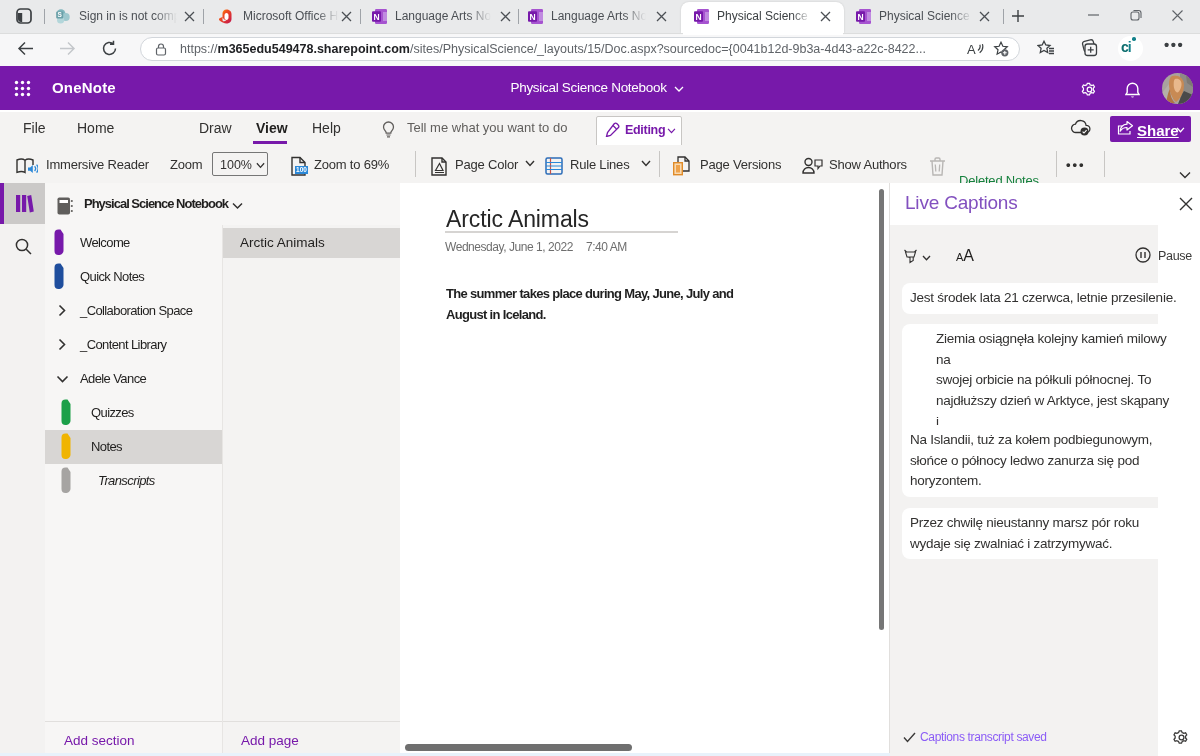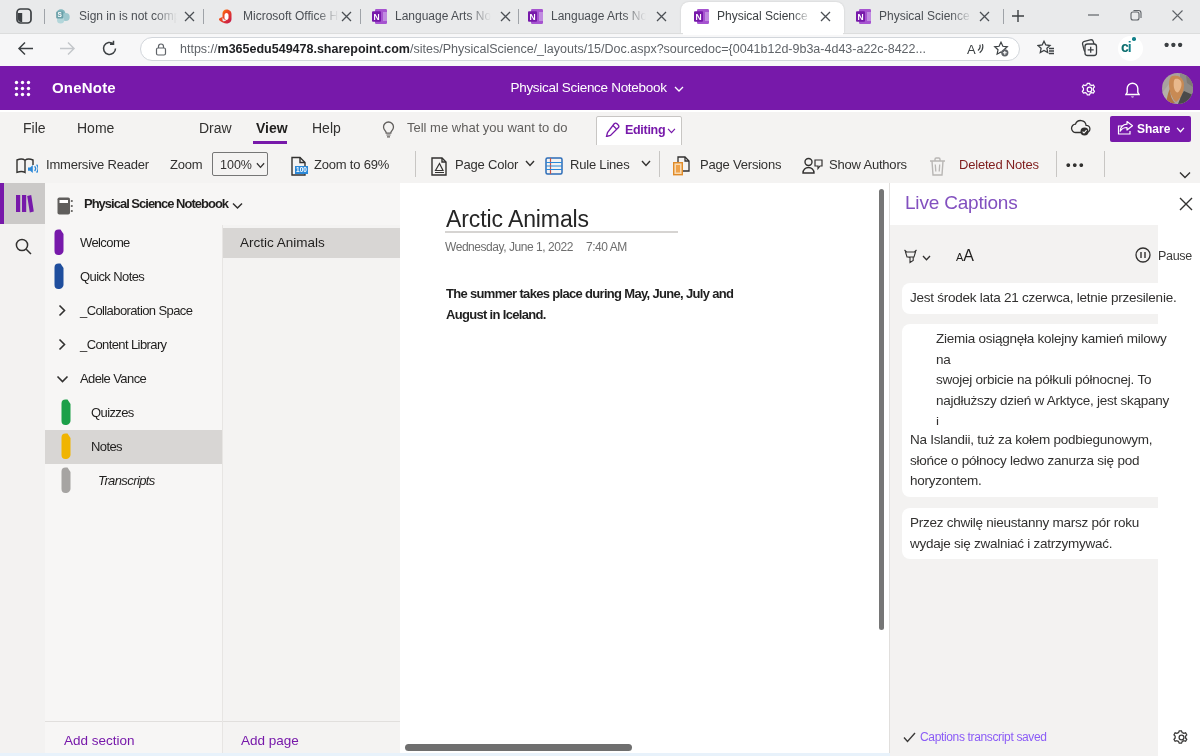--- a/index.html
+++ b/index.html
@@ -298,35 +298,35 @@
   <svg class="abs" style="left:1070px;top:119px;" width="22" height="17" viewBox="0 0 22 17">
     <path d="M6 13.5 a4.2 4.2 0 0 1 -0.5-8.4 a5.5 5.5 0 0 1 10.6 1.2 a3.6 3.6 0 0 1 0.4 7.2 Z" fill="none" stroke="#323130" stroke-width="1.3"></path>
     <circle cx="14.5" cy="12.5" r="4" fill="#323130"></circle>
     <path d="M12.6 12.6 l1.4 1.4 l2.6-2.8" fill="none" stroke="#fff" stroke-width="1.1"></path>
   </svg>
   <div id="sharebtn">
     <svg class="abs" style="left:7px;top:4px;" width="17" height="16" viewBox="0 0 17 16">
       <path d="M10 1.5 L15.5 5.8 L10 10 V7.5 C6.5 7.5 4.5 9 3.2 11.2 C3.4 7.5 6 4.6 10 4.2 Z" fill="none" stroke="#fff" stroke-width="1.2" stroke-linejoin="round"></path>
       <path d="M13 11 V14 H1.5 V6 H5" fill="none" stroke="#fff" stroke-width="1.2"></path>
     </svg>
-    <span class="abs" style="left:27px;top:6px;font-size:12px;font-weight:bold;color:#fff;">Share</span>
+    <span class="abs" style="left:27px;top:6px;font-size:15px;font-weight:bold;color:#fff;text-decoration:underline;">Share</span>
     <svg class="abs" style="left:66px;top:11px;" width="9" height="6" viewBox="0 0 10 7">
         <path d="M1 1 L5 5.5 L9 1" fill="none" stroke="#fff" stroke-width="1.5"></path>
       </svg>
   </div>
 
   <div id="ribbon">
     <span class="rtxt" style="left:46px;">Immersive Reader</span>
     <span class="rtxt" style="left:170px;">Zoom</span>
     <span class="rtxt" style="left:314px;">Zoom to 69%</span>
     <span class="rtxt" style="left:455px;">Page Color</span>
     <span class="rtxt" style="left:570px;">Rule Lines</span>
     <span class="rtxt" style="left:700px;">Page Versions</span>
     <span class="rtxt" style="left:829px;">Show Authors</span>
-    <span class="rtxt" style="left:959px; color:#7f1d1d;">Deleted Notes</span>
+    <span class="rtxt" style="left:959px; color:#15803d;margin-top:16px;">Deleted Notes</span>
     <span class="rtxt" style="left:1066px; letter-spacing:2px; font-weight:bold;">•••</span>
     <span class="rsep" style="left:415px;"></span>
     <span class="rsep" style="left:659px;"></span>
     <span class="rsep" style="left:1056px;"></span>
     <span class="rsep" style="left:1104px;"></span>
     <div id="zoombox">
       <span class="abs" style="left:7px;top:5px;font-size:12.5px;color:#323130;">100%</span>
       <svg class="abs" style="left:43px;top:9px;" width="9" height="7" viewBox="0 0 10 7">
           <path d="M1 1 L5 5.5 L9 1" fill="none" stroke="#323130" stroke-width="1.4"></path>
         </svg>

